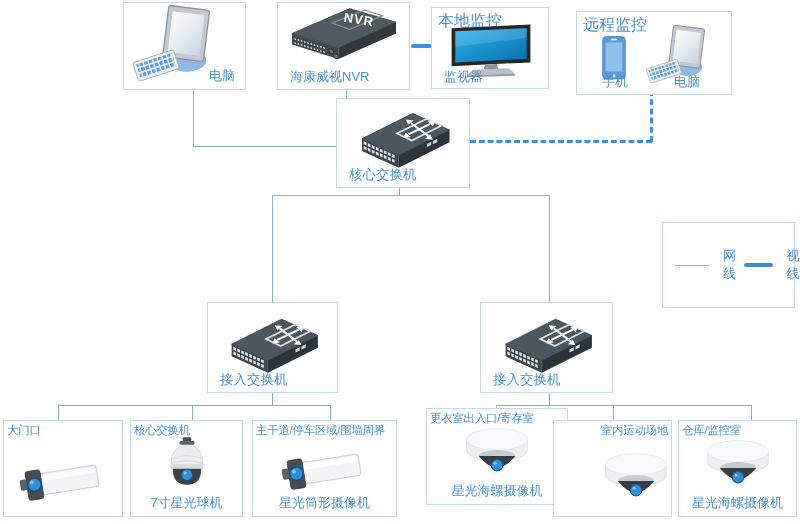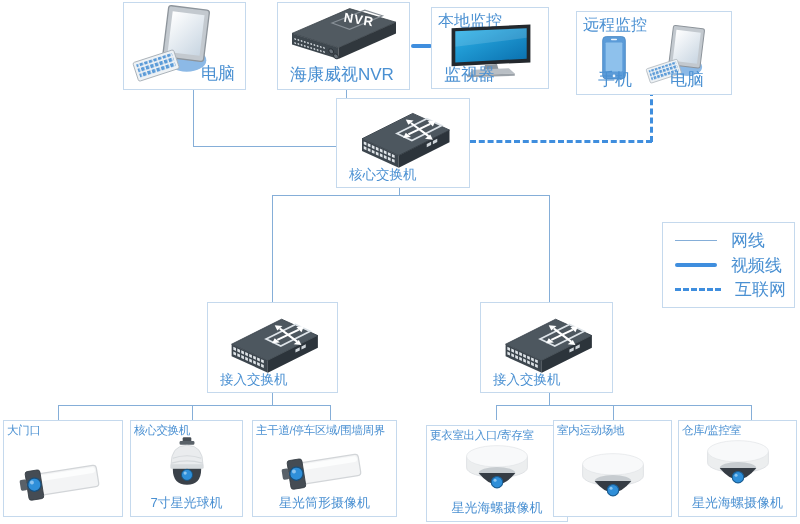--- a/index.html
+++ b/index.html
@@ -3,31 +3,31 @@
 <meta charset="utf-8">
 <style>
   html,body{margin:0;padding:0;background:#fff;}
   body{font-family:"Liberation Sans","DejaVu Sans",sans-serif;}
   #canvas{position:relative;width:800px;height:524px;background:#fff;overflow:hidden;color:#4a90d2;}
   .node{position:absolute;background:#fff;border:1px solid #c5d9ed;box-sizing:border-box;}
   .ln{position:absolute;background:#85aed8;}
   .dash-h{position:absolute;height:0;border-top:3px dashed #3f8ede;}
   .dash-v{position:absolute;width:0;border-left:3px dashed #3f8ede;}
   .video-ln{position:absolute;height:4px;background:#3f8ede;border-radius:2px;}
-  .lbl{color:#4a90d2;font-size:17px;}
+  .lbl{color:#4a90d2;font-size:13px;}
   .hdr{color:#4a90d2;font-size:16px;padding:3px 6px;}
   .center-bottom{position:absolute;left:12px;right:0;bottom:3px;text-align:left;}
   .icon{display:block;}
   .nvr-badge{position:absolute;left:58px;top:9px;width:46px;text-align:center;
              transform:rotate(9deg);color:#fff;font-weight:bold;font-size:13px;letter-spacing:1px;}
   .cam-box{display:flex;flex-direction:column;}
   .cam-hdr{color:#4a90d2;font-size:11.5px;letter-spacing:-0.3px;padding:2px 3px;white-space:nowrap;overflow:hidden;}
   .cam-icon{flex:1;display:flex;align-items:center;justify-content:center;}
   .cam-model{color:#4a90d2;text-align:center;font-size:13px;padding-bottom:4px;}
-  .legend{display:flex;flex-direction:column;justify-content:space-evenly;padding:4px 0 4px 12px;}
+  .legend{display:flex;flex-direction:row;justify-content:space-evenly;padding:4px 0 4px 12px;}
   .lg-row{display:flex;align-items:center;gap:14px;}
   .lg-thin{width:42px;height:0;border-top:1px solid #85aed8;}
   .lg-thick{width:42px;height:4px;background:#3f8ede;border-radius:2px;}
   .lg-dash{width:46px;height:0;border-top:3px dashed #3f8ede;}
 </style>
 </head>
 <body>
 
 <svg width="0" height="0" style="position:absolute" aria-hidden="true">
   <defs>
@@ -293,31 +293,31 @@
   <div class="node cam-box" style="left:252px;top:420px;width:145px;height:97px;">
     <div class="cam-hdr">主干道/停车区域/围墙周界</div>
     <div class="cam-icon">
         <svg style="width:100px;height:53px;">
           <use href="#sym-bullet"></use>
         </svg>
       </div>
     <div class="cam-model">星光筒形摄像机</div>
   </div>
 
-  <div class="node cam-box" style="left:426px;top:425px;width:142px;height:97px;">
+  <div class="node cam-box" style="left:426px;top:408px;width:142px;height:97px;">
     <div class="cam-hdr">更衣室出入口/寄存室</div>
     <div class="cam-icon">
         <svg style="width:70px;height:58px;">
           <use href="#sym-turret"></use>
         </svg>
       </div>
     <div class="cam-model">星光海螺摄像机</div>
   </div>
 
-  <div class="node cam-box" style="left:553px;top:420px;width:119px;height:97px;">
+  <div class="node cam-box" style="left:553px;top:420px;width:119px;height:97px;align-items:flex-end;">
     <div class="cam-hdr">室内运动场地</div>
     <div class="cam-icon">
         <svg style="width:70px;height:58px;">
           <use href="#sym-turret"></use>
         </svg>
       </div>
   </div>
 
   <div class="node cam-box" style="left:678px;top:420px;width:119px;height:97px;">
     <div class="cam-hdr">仓库/监控室</div>

